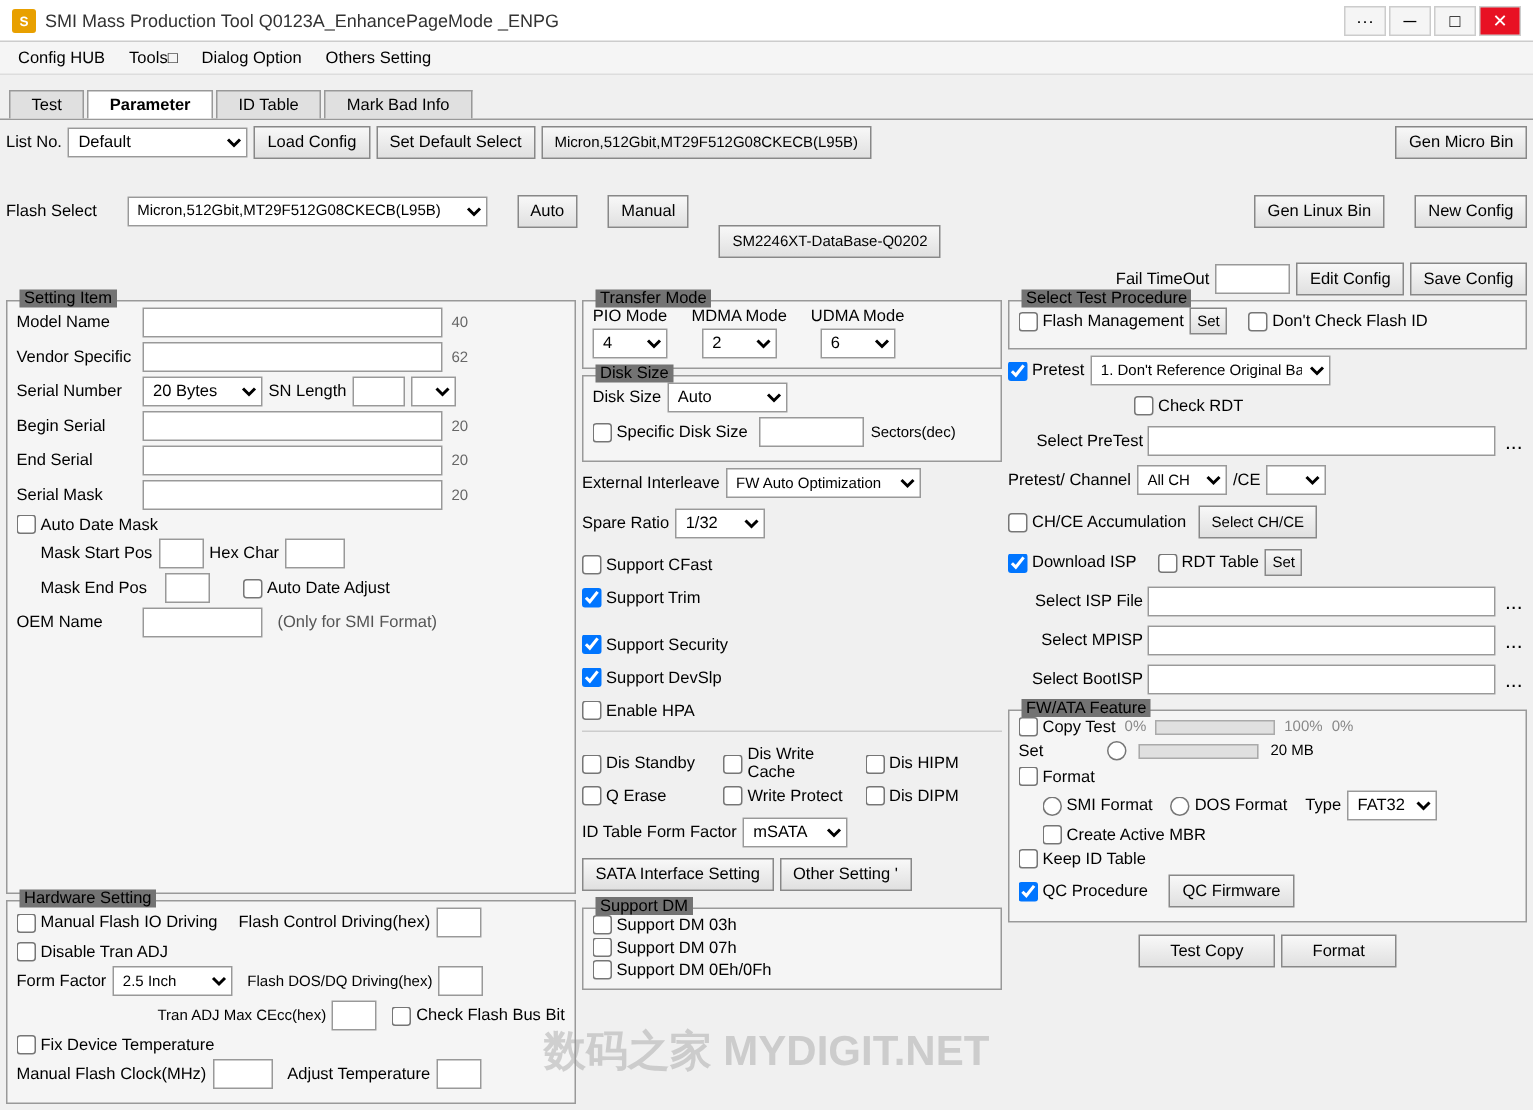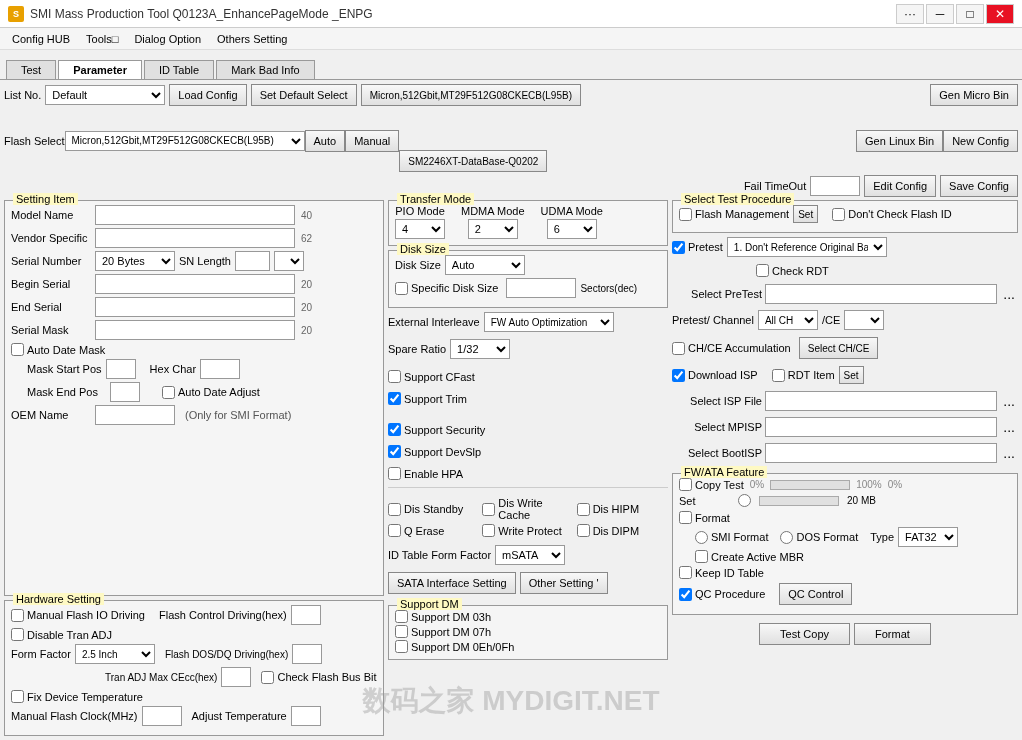--- a/index.html
+++ b/index.html
@@ -25,21 +25,21 @@
     select, input[type="text"], input[type="number"] { font-size: 11px; border: 1px solid #999; padding: 1px 2px; background: #fff; height: 20px; }
     button { font-size: 11px; border: 1px solid #888; background: linear-gradient(#f8f8f8, #e0e0e0); padding: 2px 8px; cursor: pointer; height: 22px; white-space: nowrap; }
     
     .content-area { display: flex; gap: 4px; flex: 1; }
     
     .left-panel { display: flex; flex-direction: column; gap: 4px; width: 380px; flex-shrink: 0; }
     .center-panel { display: flex; flex-direction: column; gap: 4px; width: 280px; flex-shrink: 0; }
     .right-panel { flex: 1; display: flex; flex-direction: column; gap: 4px; }
     
     .group-box { border: 1px solid #999; padding: 4px 6px 6px; position: relative; background: #f5f5f5; }
-    .group-label { position: absolute; top: -8px; left: 8px; background: #fef9c3; padding: 0 3px; font-size: 11px; }
+    .group-label { position: absolute; top: -8px; left: 8px; background: #737373; padding: 0 3px; font-size: 11px; }
     
     .row { display: flex; align-items: center; gap: 4px; margin-bottom: 3px; }
     
     .checkbox-label { display: flex; align-items: center; gap: 3px; cursor: pointer; }
     input[type="checkbox"] { margin: 0; }
     
     .num-badge { font-size: 10px; color: #666; margin-left: 2px; }
     
     .isp-row { display: flex; align-items: center; gap: 3px; margin-bottom: 2px; }
     .isp-label { width: 90px; text-align: right; font-size: 11px; }
@@ -90,21 +90,21 @@
     <select style="width:120px;">
       <option>Default</option>
     </select>
     <button>Load Config</button>
     <button>Set Default Select</button>
     <button style="font-size:10px; width:220px;">Micron,512Gbit,MT29F512G08CKECB(L95B)</button>
     <div style="flex:1;"></div>
     <button>Gen Micro Bin</button>
   </div>
 
-  <div style="display:flex; align-items:center; gap:0; margin-bottom:3px;">
+  <div style="display:flex; align-items:center; gap:20px; margin-bottom:3px;">
     <span>Flash Select</span>
     <select style="width:240px; font-size:10px;">
       <option>Micron,512Gbit,MT29F512G08CKECB(L95B)</option>
     </select>
     <button>Auto</button>
     <button>Manual</button>
     <button style="font-size:10px;margin-top:41px;">SM2246XT-DataBase-Q0202</button>
     <div style="flex:1;"></div>
     <button>Gen Linux Bin</button>
     <button>New Config</button>
@@ -167,21 +167,21 @@
         <div class="row">
           <label class="checkbox-label">
             <input type="checkbox" style="">
               <span>Auto Date Mask</span>
           </label>
         </div>
 
         <div class="row" style="padding-left:16px;">
           <span>Mask Start Pos</span>
           <input type="text" style="width: 30px;">
-          <span style="margin-left:10px;">Hex Char</span>
+          <span style="">Hex Char</span>
           <input type="text" style="width: 40px;">
         </div>
 
         <div class="row" style="padding-left:16px;gap:12px;">
           <span>Mask End Pos</span>
           <input type="text" style="width: 30px;">
           <label class="checkbox-label" style="margin-left:10px;">
             <input type="checkbox" style="">
               <span>Auto Date Adjust</span>
           </label>
@@ -449,21 +449,21 @@
         <button style="margin-left:4px; font-size:10px;">Select CH/CE</button>
       </div>
 
       <div class="row">
         <label class="checkbox-label">
           <input type="checkbox" checked="" style="">
             <span>Download ISP</span>
         </label>
         <label class="checkbox-label" style="margin-left:10px;">
           <input type="checkbox" style="">
-            <span>RDT Item</span>
+            <span>RDT Table</span>
         </label>
         <button class="small-btn">Set</button>
       </div>
 
       <div class="isp-row">
         <span class="isp-label">Select ISP File</span>
         <input type="text" class="isp-input" style="width: 120px;">
         <button class="dots-btn">...</button>
       </div>
       <div class="isp-row">
@@ -534,21 +534,21 @@
             <input type="checkbox" style="">
               <span>Keep ID Table</span>
           </label>
         </div>
 
         <div class="row" style="margin-top:4px;">
           <label class="checkbox-label">
             <input type="checkbox" checked="" style="">
               <span>QC Procedure</span>
           </label>
-          <button style="margin-left:10px;">QC Control</button>
+          <button style="margin-left:10px;">QC Firmware</button>
         </div>
       </div>
 
       <div style="display:flex; gap:4px; margin-top:4px; justify-content:center;">
         <button style="padding:4px 20px;">Test Copy</button>
         <button style="padding:4px 20px;">Format</button>
       </div>
     </div>
 
   </div>

